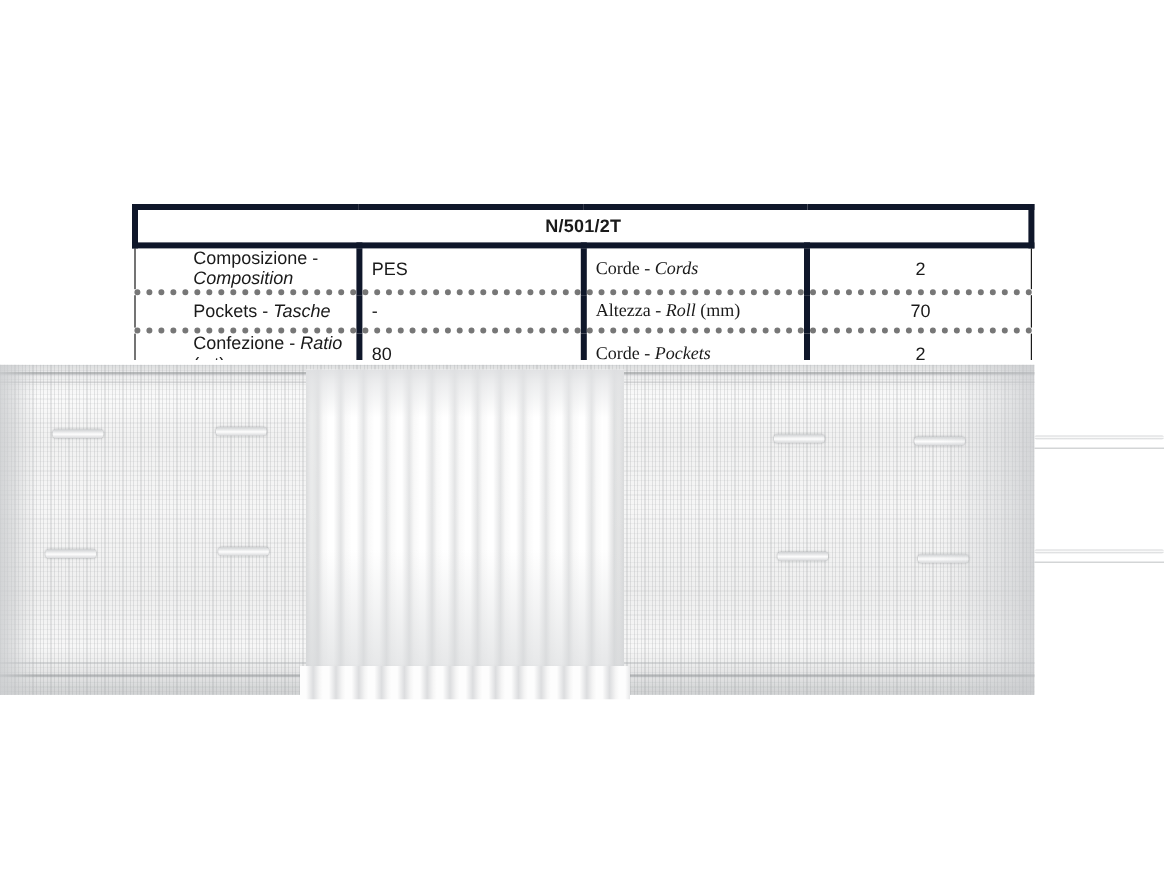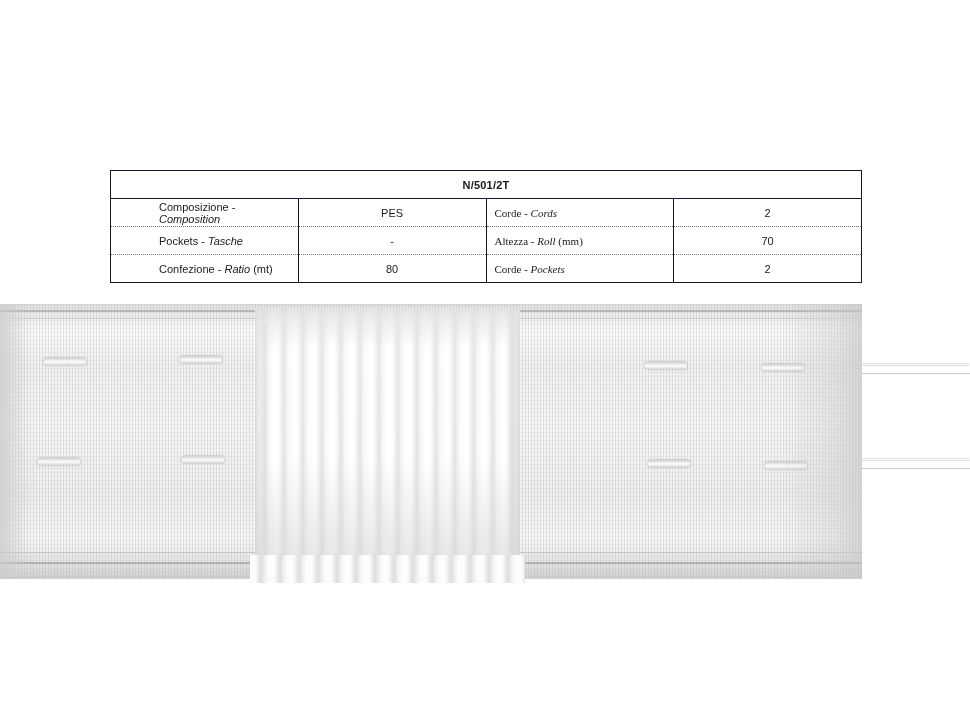--- a/index.html
+++ b/index.html
@@ -21,42 +21,41 @@
     left: 110px;
     top: 170px;
     width: 752px;
   }
   table.spec {
     border-collapse: collapse;
     width: 100%;
     table-layout: fixed;
   }
   table.spec td {
-    border: 1px solid #0f172a;
-    font-size: 11px;
+    border: 5px solid #0f172a;
+    font-size: 15px;
     color: #1a1a1a;
     height: 27px;
     padding: 0 8px;
     vertical-align: middle;
   }
   td.title-cell {
     text-align: center;
     font-weight: bold;
     font-size: 17px;
     height: 32px;
     letter-spacing: 0.2px;
   }
   td.label {
     text-align: left;
     width: 245px;
     border-right-style: dotted;
     border-right-color: #777;
   }
   td.value {
-    text-align: center;
     width: 133px;
     border-right-style: dotted;
     border-right-color: #777;
     margin-left: 28px;
   }
   td.label2 {
     text-align: left;
     width: 245px;
     border-right-style: dotted;
     border-right-color: #777;

